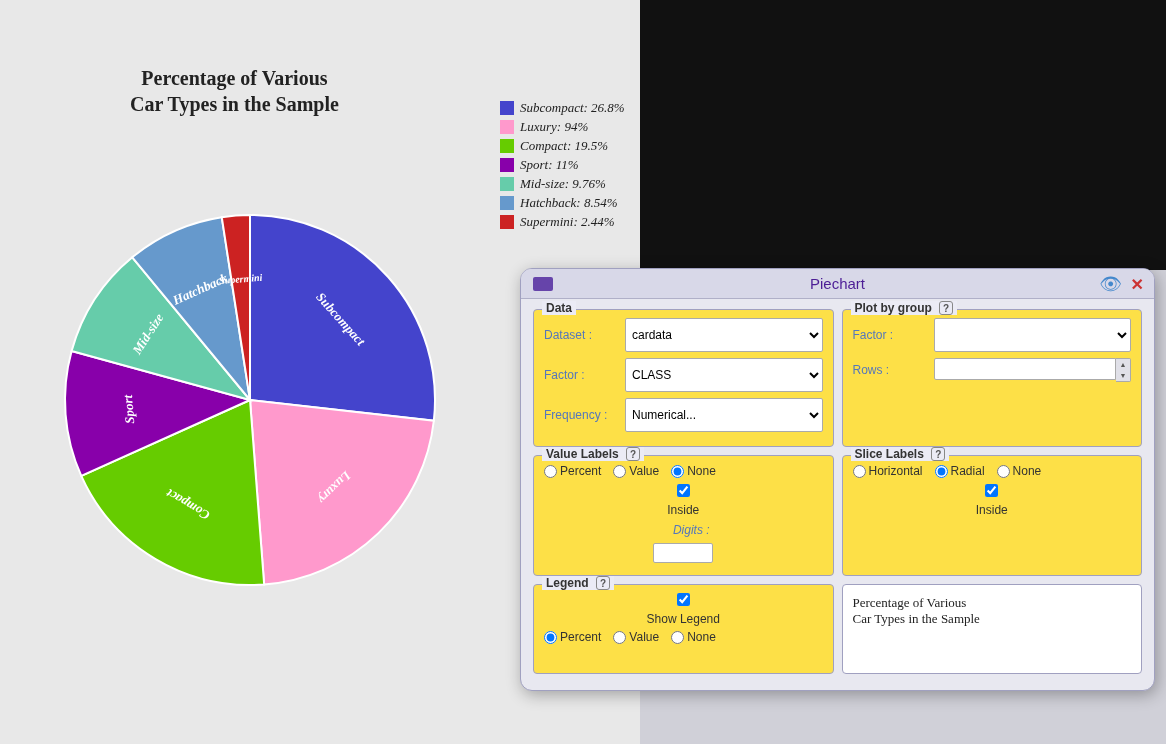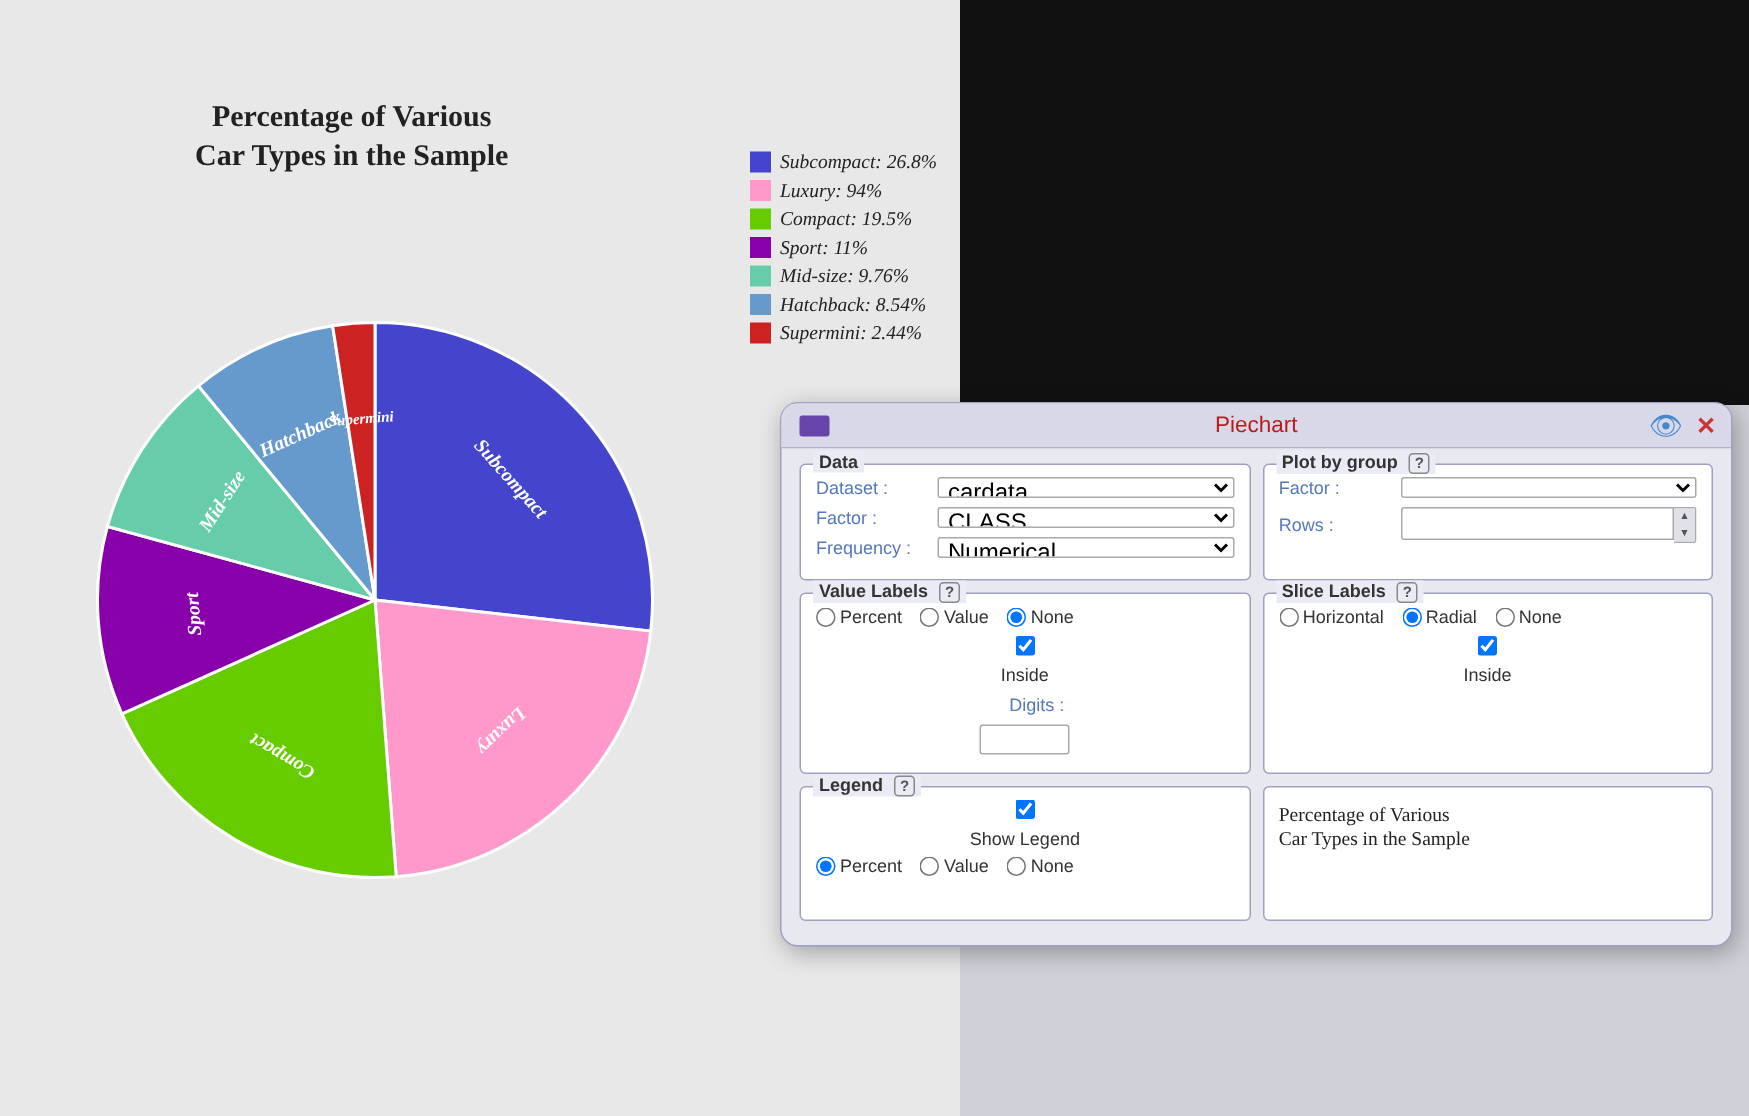--- a/index.html
+++ b/index.html
@@ -92,21 +92,21 @@
       justify-content: center;
       background: #d8d8e8;
       border-radius: 10px 10px 0 0;
       padding: 6px 10px;
       border-bottom: 1px solid #b0b0c8;
       position: relative;
     }
     .dialog-title {
       font-size: 15px;
       font-family: Arial, sans-serif;
-      color: #b91c1c;
+      color: #4c1d95;
       font-weight: normal;
     }
     .dialog-icon-left {
       position: absolute;
       left: 12px;
       width: 20px;
       height: 14px;
       background: #6644aa;
       border-radius: 2px;
     }
@@ -135,21 +135,21 @@
       display: grid;
       grid-template-columns: 1fr 1fr;
       gap: 8px;
       padding: 10px 12px 0;
     }
 
     .panel {
       border: 1px solid #a0a0c0;
       border-radius: 4px;
       padding: 8px 10px;
-      background: #ffffff;
+      background: #fde047;
       position: relative;
     }
     .panel-title {
       position: absolute;
       top: -9px;
       left: 8px;
       background: #ebebf5;
       padding: 0 4px;
       font-size: 12px;
       font-family: Arial, sans-serif;
@@ -180,22 +180,22 @@
     }
     .form-label {
       width: 75px;
       text-align: left;
       margin-right: 6px;
       color: #5577bb;
       font-size: 12px;
     }
     .form-select {
       flex: 1;
-      height: 14px;
-      font-size: 16px;
+      height: 34px;
+      font-size: 12px;
       border: 1px solid #aaa;
       background: white;
       border-radius: 2px;
       padding: 0 2px;
     }
     .spinner-wrap {
       display: flex;
       flex: 1;
     }
     .spinner-input {
@@ -412,21 +412,21 @@
         <label class="radio-item">
           <input type="radio" name="valuelabels" style=""> Value
         </label>
         <label class="radio-item">
           <input type="radio" name="valuelabels" checked="" style=""> None
         </label>
       </div>
       <div class="check-row">
         <input type="checkbox" checked="" style="">
         <span>Inside</span>
-        <span class="digits-label" style="margin-left:16px;">Digits :</span>
+        <span class="digits-label" style="margin-left:16px;font-style:italic;">Digits :</span>
         <input class="digits-input" type="text" style="">
       </div>
     </div>
 
     <div class="panel">
       <div class="panel-title">
         <span>Slice Labels</span>
         <span class="panel-help">?</span>
       </div>
       <div class="radio-row">

